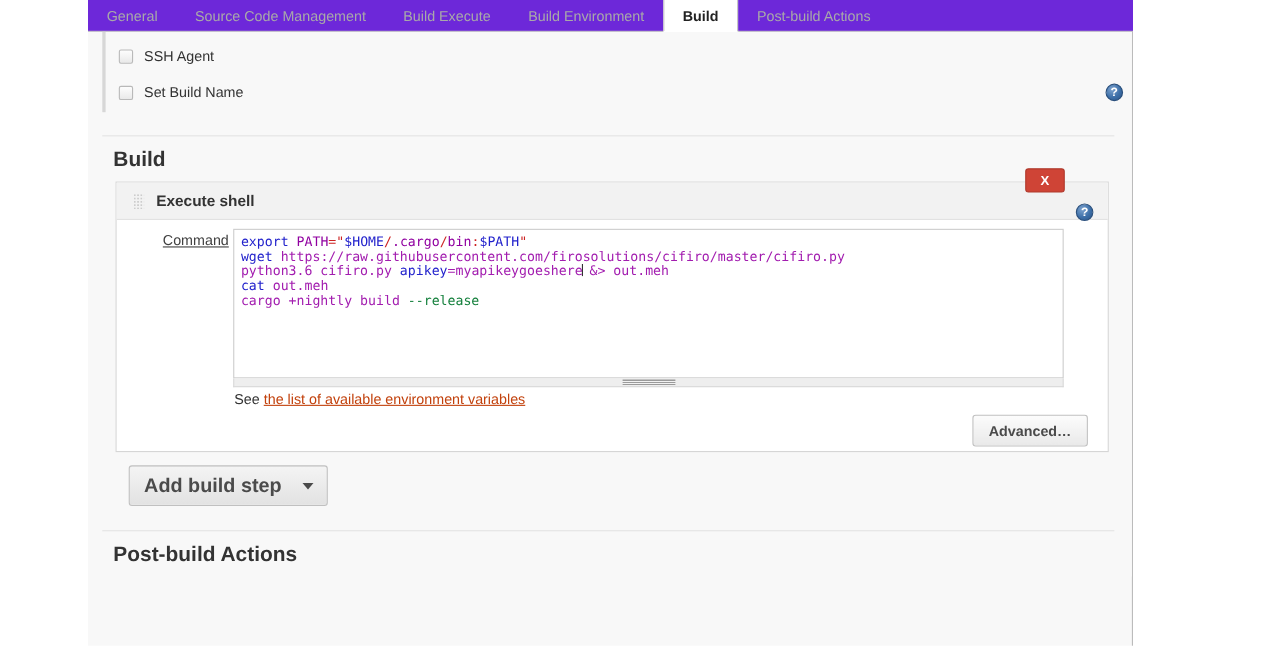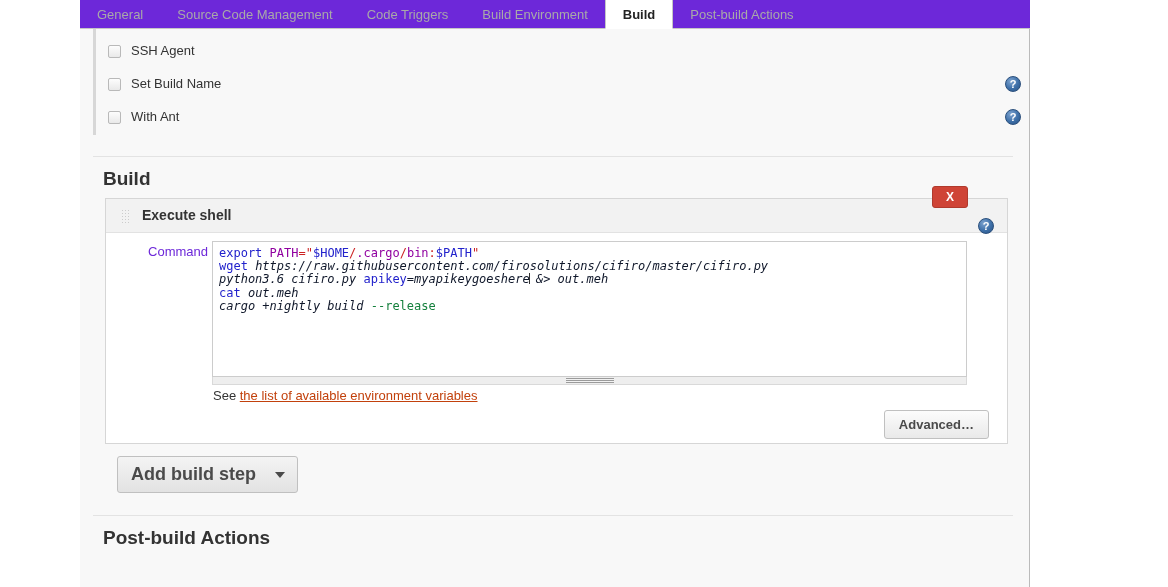--- a/index.html
+++ b/index.html
@@ -250,21 +250,22 @@
     padding: 0;
     height: 210px;
   }
   #cmd-label {
     position: absolute;
     left: 22px;
     top: 11px;
     width: 80px;
     text-align: right;
     font-size: 13px;
-    color: #6d28d9;
+    color: #404040;
+    text-decoration: underline;
   }
   #cmd-box {
     position: absolute;
     left: 106px;
     top: 8px;
     width: 755px;
     height: 136px;
     background: #ffffff;
     border: 1px solid #cccccc;
     box-sizing: border-box;
@@ -277,21 +278,21 @@
     font-size: 12px;
     line-height: 13.2px;
     white-space: pre;
     color: #222222;
     cursor: text;
   }
   .t-kw     { color: #2222cc; }
   .t-var    { color: #9000a0; }
   .t-str    { color: #cc2222; }
   .t-svar   { color: #2222cc; }
-  .t-plain  { color: #0f172a; font-style: italic; }
+  .t-plain  { color: #a21caf; }
   .t-flag   { color: #15803d; }
   #caret {
     display: inline-block;
     width: 1px;
     height: 11px;
     background: #333333;
     vertical-align: -1px;
     margin: 0 -1px;
   }
   #resize-grip {
@@ -382,21 +383,21 @@
   <div id="content-column">
 
     <div id="tabbar">
       <div class="tab">
         <span>General</span>
       </div>
       <div class="tab">
         <span>Source Code Management</span>
       </div>
       <div class="tab">
-        <span>Code Triggers</span>
+        <span>Build Execute</span>
       </div>
       <div class="tab">
         <span>Build Environment</span>
       </div>
       <div class="tab active">
         <span>Build</span>
       </div>
       <div class="tab">
         <span>Post-build Actions</span>
       </div>
@@ -414,25 +415,20 @@
           <span class="cb"></span>
           <span class="cb-label">SSH Agent</span>
         </div>
 
         <div class="cb-row">
           <span class="cb"></span>
           <span class="cb-label">Set Build Name</span>
           <span class="help-icon" style="right:-8px; top:7px;"></span>
         </div>
 
-        <div class="cb-row">
-          <span class="cb"></span>
-          <span class="cb-label">With Ant</span>
-          <span class="help-icon" style="right:-8px; top:7px;"></span>
-        </div>
       </div>
 
       <div class="section" style="margin-top:21px;">
         <h2 class="section-title">Build</h2>
       </div>
 
       <div id="step-wrap">
 
         <div id="step-panel">
 

